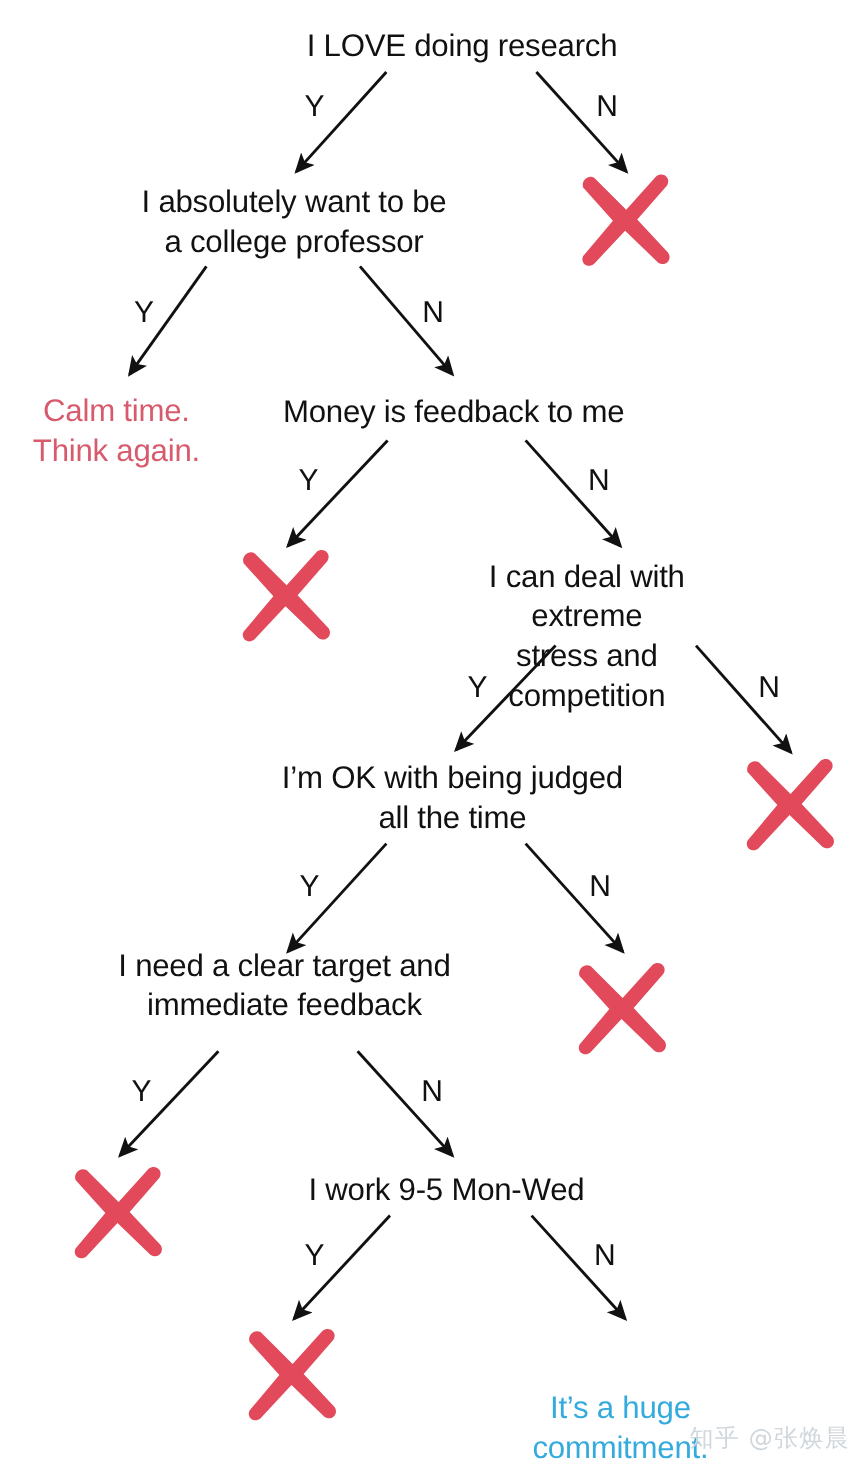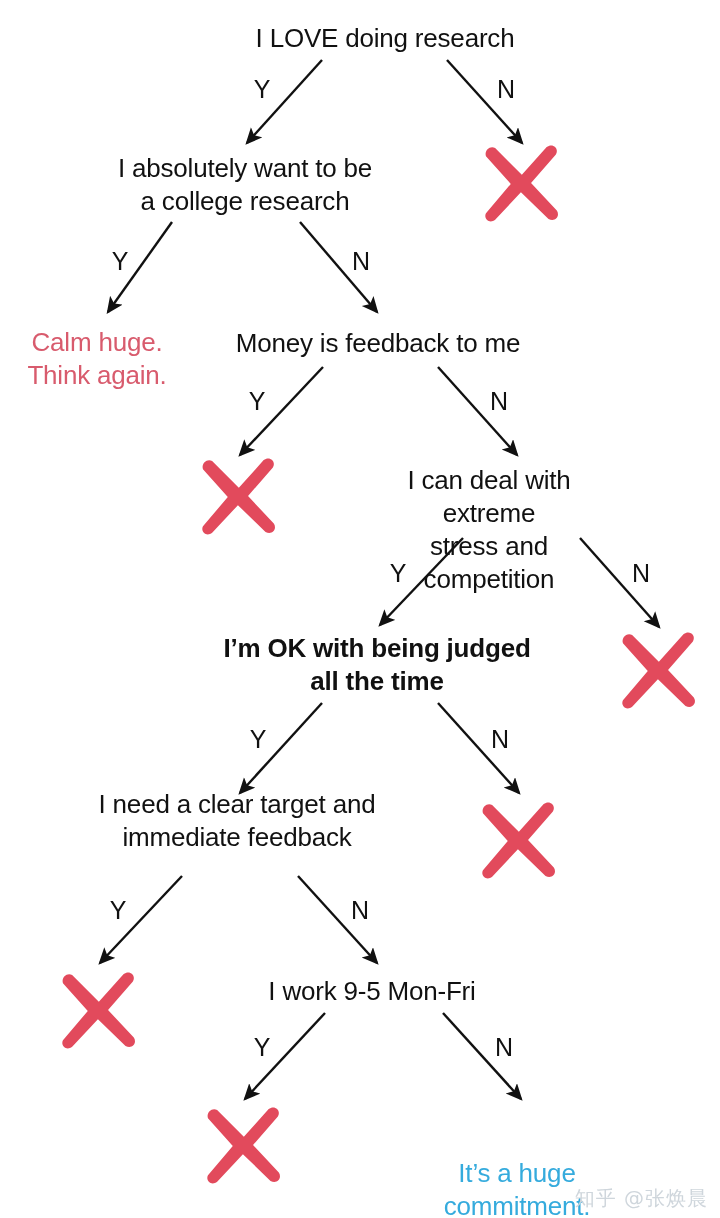--- a/index.html
+++ b/index.html
@@ -94,31 +94,31 @@
         <line x1="182" y1="876" x2="100" y2="963" stroke="#111111" stroke-width="2.4" marker-end="url(#arrowhead)"></line>
         <line x1="298" y1="876" x2="377" y2="963" stroke="#111111" stroke-width="2.4" marker-end="url(#arrowhead)"></line>
         <line x1="325" y1="1013" x2="245" y2="1099" stroke="#111111" stroke-width="2.4" marker-end="url(#arrowhead)"></line>
         <line x1="443" y1="1013" x2="521" y2="1099" stroke="#111111" stroke-width="2.4" marker-end="url(#arrowhead)"></line>
       </g>
   </svg>
 
   <div id="node-layer">
       <div class="node" style="left: 385px; top: 22px;">I LOVE doing research</div>
       <div class="node" style="left: 245px; top: 152px;">I absolutely want to be
-a college research</div>
-      <div class="node terminal-red" style="left: 97px; top: 326px;">Calm huge.
+a college professor</div>
+      <div class="node terminal-red" style="left: 97px; top: 326px;">Calm time.
 Think again.</div>
       <div class="node" style="left: 378px; top: 327px;">Money is feedback to me</div>
       <div class="node" style="left: 489px; top: 464px;">I can deal with extreme
 stress and competition</div>
-      <div class="node" style="left: 377px; top: 632px; font-weight: bold;">I’m OK with being judged
+      <div class="node" style="left: 377px; top: 632px;">I’m OK with being judged
 all the time</div>
       <div class="node" style="left: 237px; top: 788px;">I need a clear target and
 immediate feedback</div>
-      <div class="node" style="left: 372px; top: 975px;">I work 9-5 Mon-Fri</div>
+      <div class="node" style="left: 372px; top: 975px;">I work 9-5 Mon-Wed</div>
       <div class="node terminal-blue" style="left: 517px; top: 1116px; margin-top: 41px;">It’s a huge commitment.
 Think hard!</div>
     </div>
   <div id="xmark-layer">
       <div class="xmark" style="left: 520px; top: 183px;">
         <svg width="92" height="92" viewBox="0 0 100 100">
           <path d="M13 21 C11 15 17 9 23 12 L52 41 L79 11 C85 6 93 12 89 19 L62 50 L90 80 C94 86 88 93 81 89 L51 60 L23 90 C17 95 10 89 13 83 L40 51 Z" fill="#e24a5c"></path>
         </svg>
       </div>
       <div class="xmark" style="left: 237px; top: 496px;">

